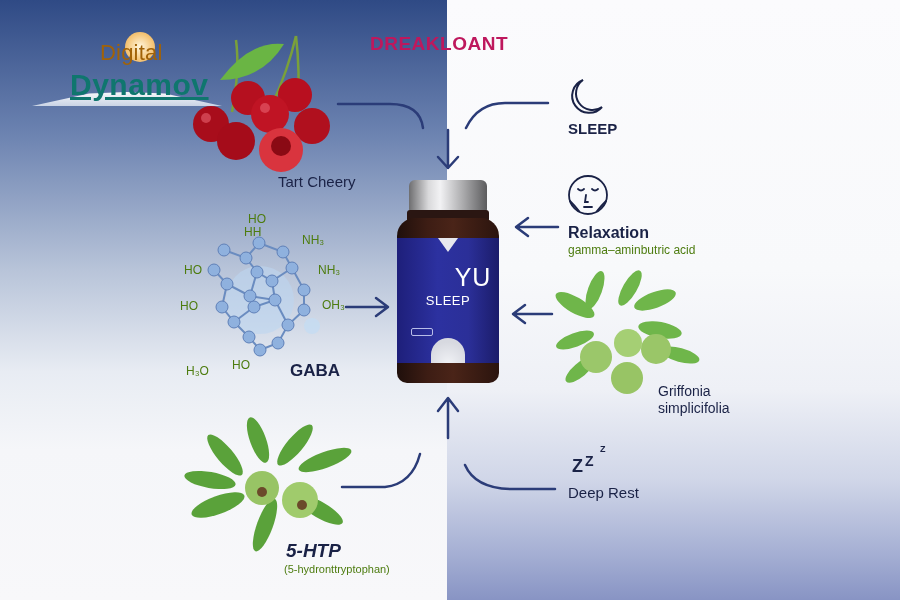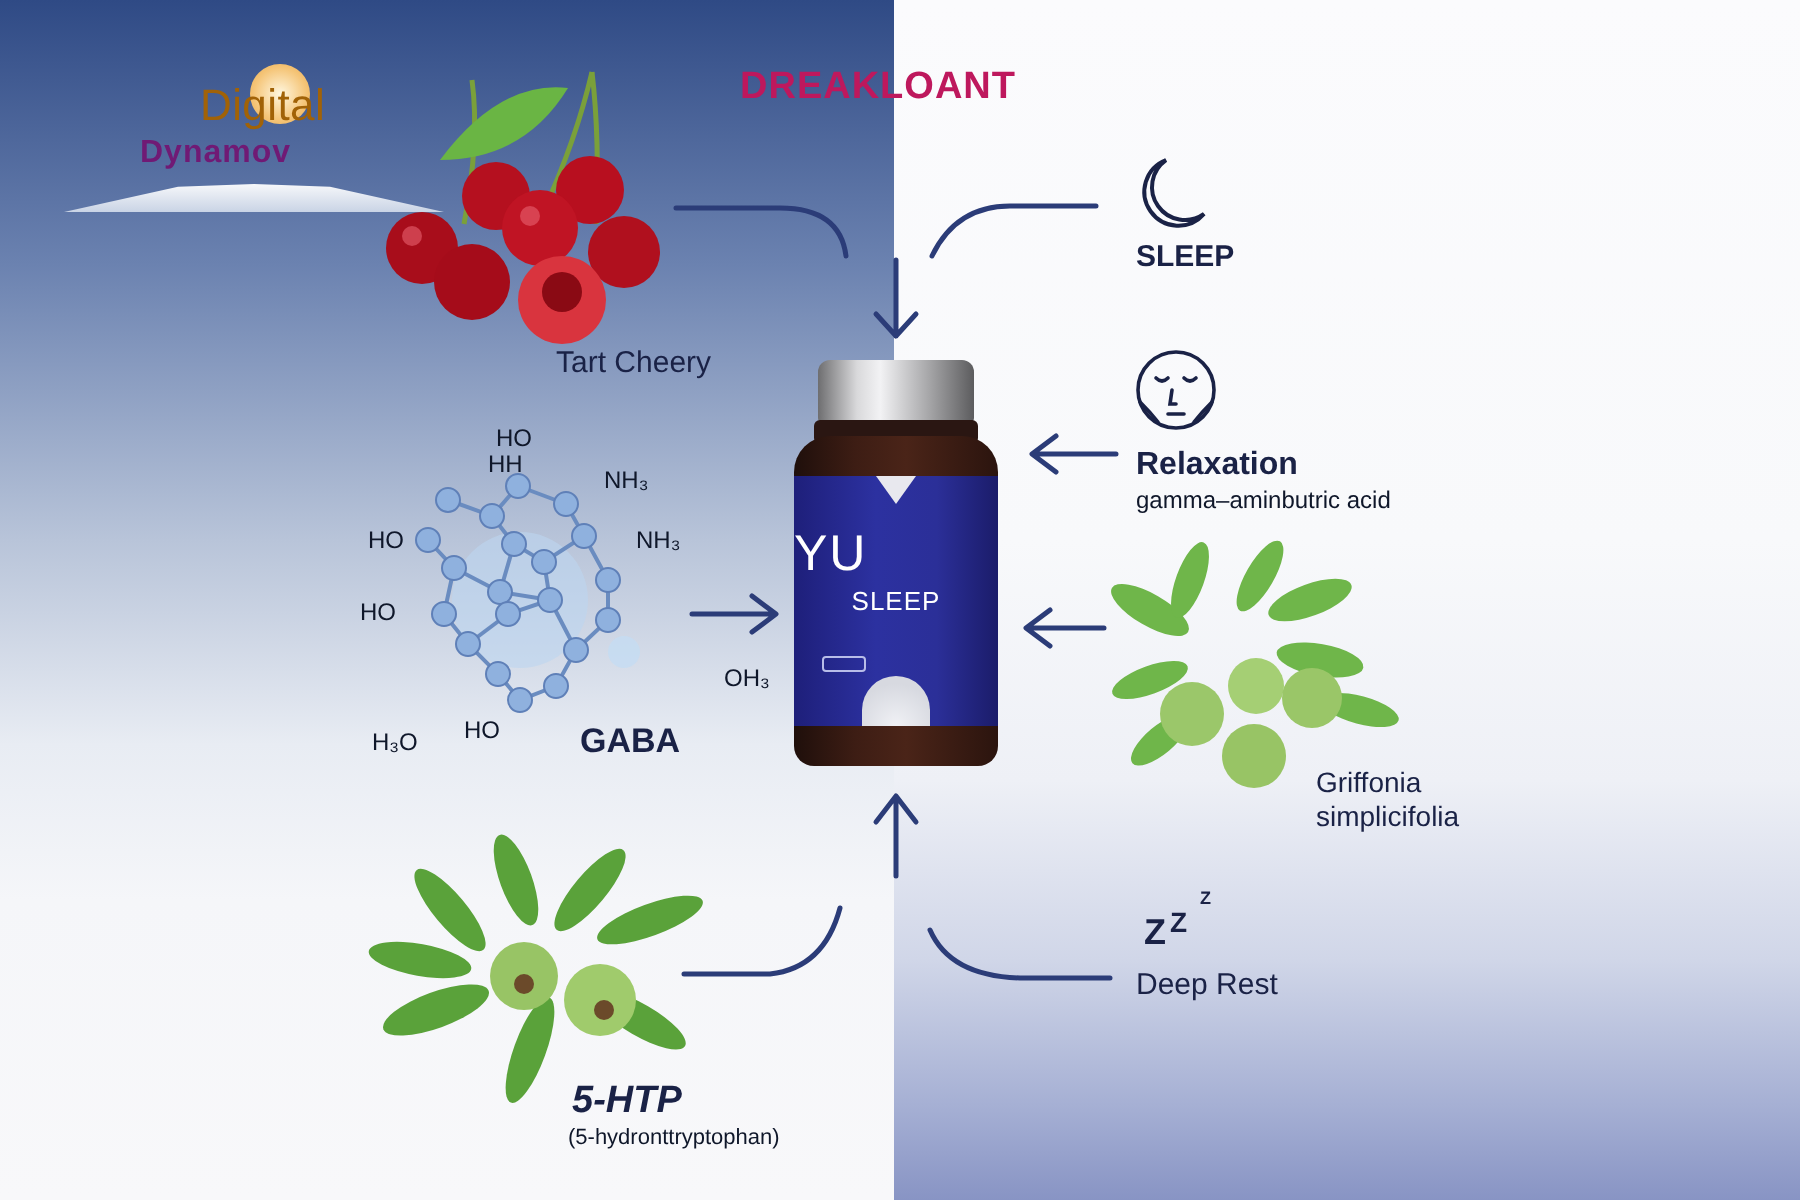--- a/index.html
+++ b/index.html
@@ -25,32 +25,32 @@
     .logo { left: 30px; top: 30px; width: 200px; height: 80px; }
     .logo-sun {
       position: absolute; left: 95px; top: 2px; width: 30px; height: 30px; border-radius: 50%;
       background: radial-gradient(circle at 50% 50%, #fff7e0 0%, #f5c67a 60%, #e9a84a 100%);
     }
     .logo-line1 {
       position: absolute; left: 70px; top: 10px; font-size: 22px; font-weight: normal;
       color: #a16207; letter-spacing: 0.2px;
     }
     .logo-line2 {
-      position: absolute; left: 40px; top: 38px; font-size: 16px; font-weight: bold;
-      color: #701a75; letter-spacing: 0.5px;
+      position: absolute; left: 40px; top: 38px; font-size: 30px; font-weight: bold;
+      color: #0f766e; letter-spacing: 0.5px; text-decoration: underline;
     }
     .logo-base {
       position: absolute; left: 2px; top: 62px; width: 190px; height: 14px;
       background: linear-gradient(180deg, rgba(255,255,255,0.95), rgba(220,228,240,0.85));
       clip-path: polygon(0 100%, 30% 10%, 50% 0, 70% 10%, 100% 100%);
     }
     .label { color: #1a2246; }
     .label-small { font-size: 15px; }
     .label-bold { font-size: 17px; font-weight: bold; }
-    .sub { font-size: 12px; color: #0f172a; }
+    .sub { font-size: 12px; color: #4d7c0f; }
 
     
     .bottle { left: 397px; top: 180px; width: 100px; height: 205px; }
     .cap {
       position: absolute; left: 12px; top: 0; width: 78px; height: 32px; border-radius: 6px 6px 3px 3px;
       background: linear-gradient(90deg, #6e6e70 0%, #d9d9db 25%, #f2f2f4 40%, #a9a9ab 70%, #5c5c5e 100%);
     }
     .neck {
       position: absolute; left: 10px; top: 30px; width: 82px; height: 12px;
       background: #2a1612; border-radius: 3px;
@@ -67,21 +67,21 @@
     .band-notch-top {
       position: absolute; left: 41px; top: 58px; width: 20px; height: 14px;
       background: #e8e8ee; clip-path: polygon(0 0, 100% 0, 50% 100%);
     }
     .band-moon {
       position: absolute; left: 34px; top: 158px; width: 34px; height: 25px;
       background: radial-gradient(circle at 50% 100%, #f0f1f5 0%, #d7d9e0 70%);
       border-radius: 17px 17px 0 0;
     }
     .brand-yu {
-      position: absolute; left: 0; top: 83px; width: 118px; 
+      position: absolute; left: 17px; top: 83px; width: 118px; text-align: center;
       color: #fff; font-size: 25px; letter-spacing: 1px;
     }
     .brand-sleep {
       position: absolute; left: 0; top: 113px; width: 102px; text-align: center;
       color: #fff; font-size: 13px; letter-spacing: 0.5px;
     }
     .badge {
       position: absolute; left: 14px; top: 148px; width: 22px; height: 8px;
       border: 1px solid #b8bde8; border-radius: 2px;
     }
@@ -236,21 +236,21 @@
 
 <div class="abs label label-small" style="left:278px; top:173px;">Tart Cheery</div>
 <div class="abs label label-bold" style="left:290px; top:361px;">GABA</div>
 
 <div class="abs sub" style="left:202px; top:225px;margin-left:42px;">HH</div>
 <div class="abs sub" style="left:248px; top:212px;">HO</div>
 <div class="abs sub" style="left:302px; top:233px;">NH₃</div>
 <div class="abs sub" style="left:318px; top:263px;">NH₃</div>
 <div class="abs sub" style="left:184px; top:263px;">HO</div>
 <div class="abs sub" style="left:180px; top:299px;">HO</div>
-<div class="abs sub" style="left:322px; top:332px;margin-left:40px;">OH₃</div>
+<div class="abs sub" style="left:322px; top:298px;">OH₃</div>
 <div class="abs sub" style="left:186px; top:364px;">H₃O</div>
 <div class="abs sub" style="left:232px; top:358px;">HO</div>
 
 <div class="abs label" style="left:658px; top:383px; font-size:14px; line-height:17px;">
   <div>Griffonia</div>
   <div>simplicifolia</div>
 </div>
 
 <div class="abs label" style="left:286px; top:540px; font-size:19px; font-weight:bold;font-style:italic;">5-HTP</div>
 <div class="abs sub" style="left:284px; top:563px; font-size:11px;">(5-hydronttryptophan)</div>

